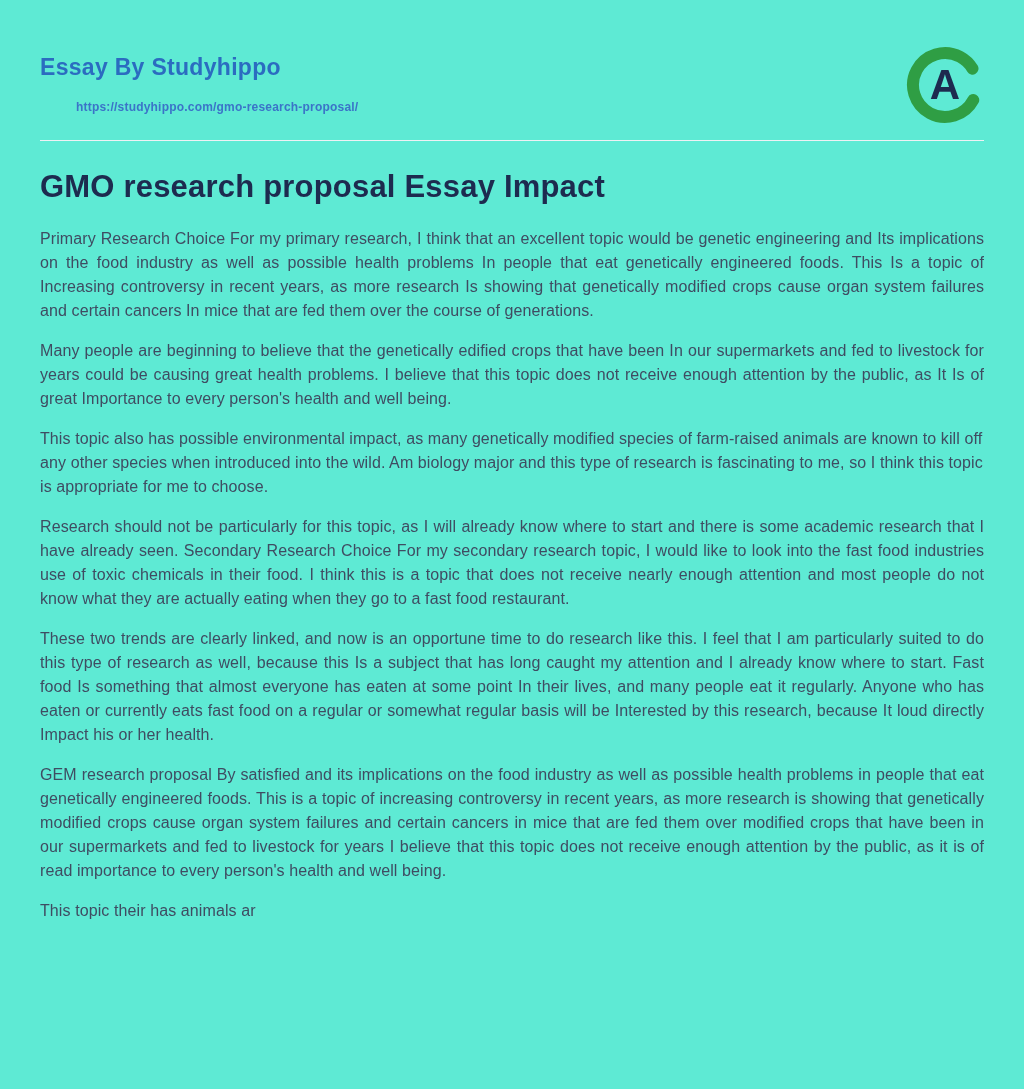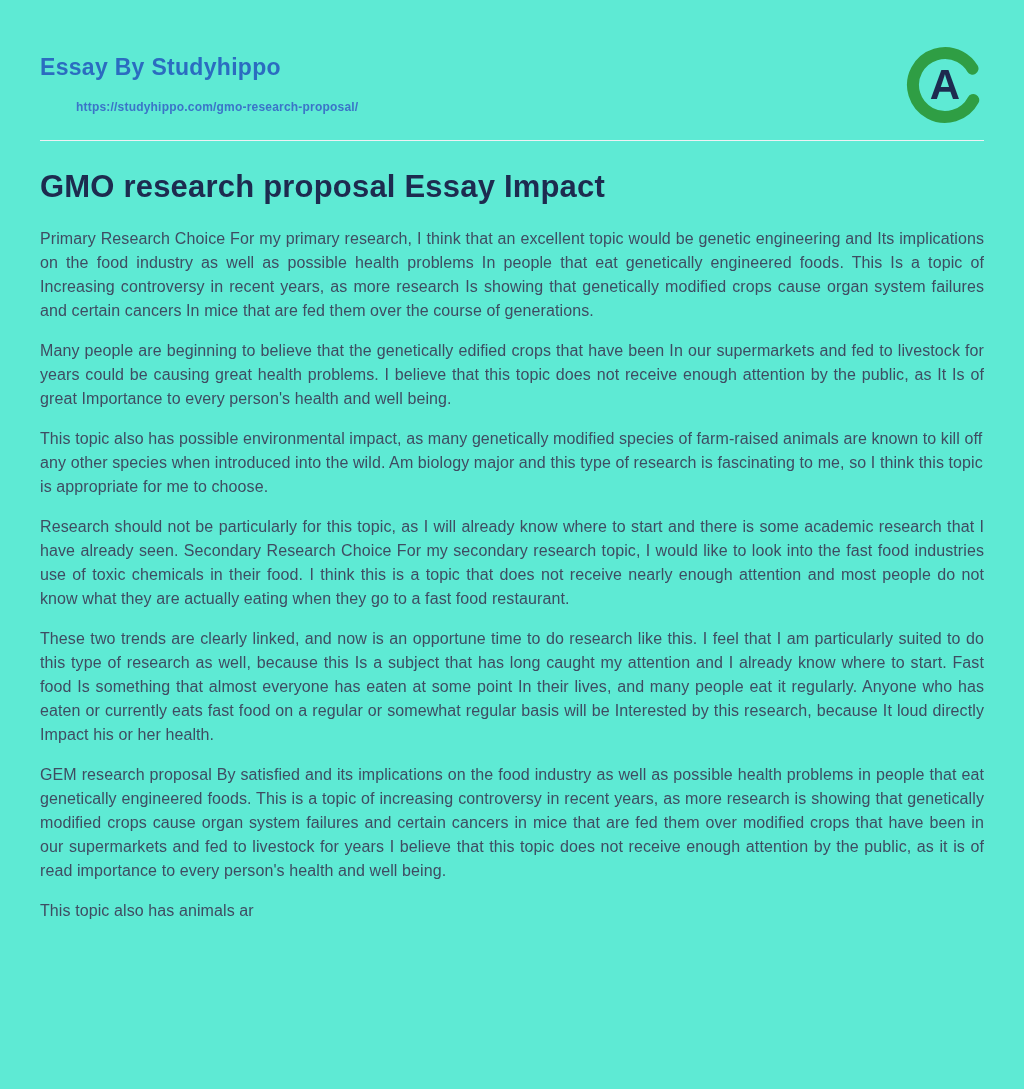--- a/index.html
+++ b/index.html
@@ -83,16 +83,16 @@
 
   <h1 class="article-title">GMO research proposal Essay Impact</h1>
 
   <div class="article">
     <p class="justify">Primary Research Choice For my primary research, I think that an excellent topic would be genetic engineering and Its implications on the food industry as well as possible health problems In people that eat genetically engineered foods. This Is a topic of Increasing controversy in recent years, as more research Is showing that genetically modified crops cause organ system failures and certain cancers In mice that are fed them over the course of generations.</p>
     <p class="justify">Many people are beginning to believe that the genetically edified crops that have been In our supermarkets and fed to livestock for years could be causing great health problems. I believe that this topic does not receive enough attention by the public, as It Is of great Importance to every person's health and well being.</p>
     <p class="left">This topic also has possible environmental impact, as many genetically modified species of farm-raised animals are known to kill off any other species when introduced into the wild. Am biology major and this type of research is fascinating to me, so I think this topic is appropriate for me to choose.</p>
     <p class="justify">Research should not be particularly for this topic, as I will already know where to start and there is some academic research that I have already seen. Secondary Research Choice For my secondary research topic, I would like to look into the fast food industries use of toxic chemicals in their food. I think this is a topic that does not receive nearly enough attention and most people do not know what they are actually eating when they go to a fast food restaurant.</p>
     <p class="justify">These two trends are clearly linked, and now is an opportune time to do research like this. I feel that I am particularly suited to do this type of research as well, because this Is a subject that has long caught my attention and I already know where to start. Fast food Is something that almost everyone has eaten at some point In their lives, and many people eat it regularly. Anyone who has eaten or currently eats fast food on a regular or somewhat regular basis will be Interested by this research, because It loud directly Impact his or her health.</p>
     <p class="justify">GEM research proposal By satisfied and its implications on the food industry as well as possible health problems in people that eat genetically engineered foods. This is a topic of increasing controversy in recent years, as more research is showing that genetically modified crops cause organ system failures and certain cancers in mice that are fed them over modified crops that have been in our supermarkets and fed to livestock for years I believe that this topic does not receive enough attention by the public, as it is of read importance to every person's health and well being.</p>
-    <p class="left">This topic also has animals ar</p>
+    <p class="left">This topic their has animals ar</p>
   </div>
 
 </div>
 
 </body></html>

